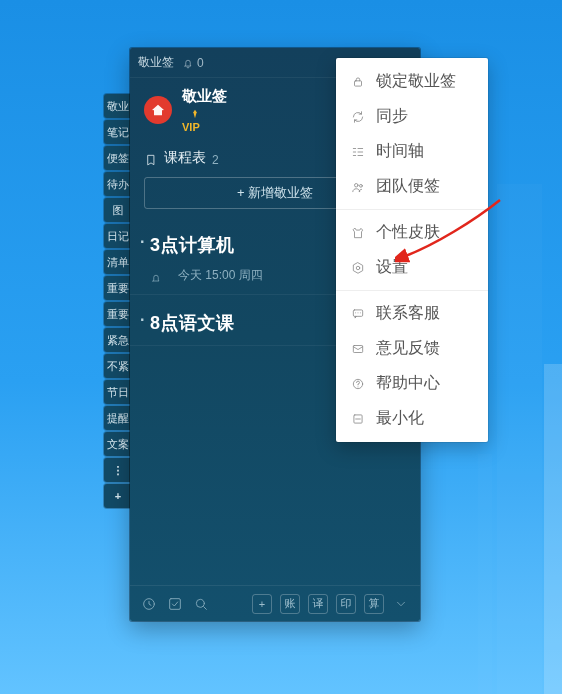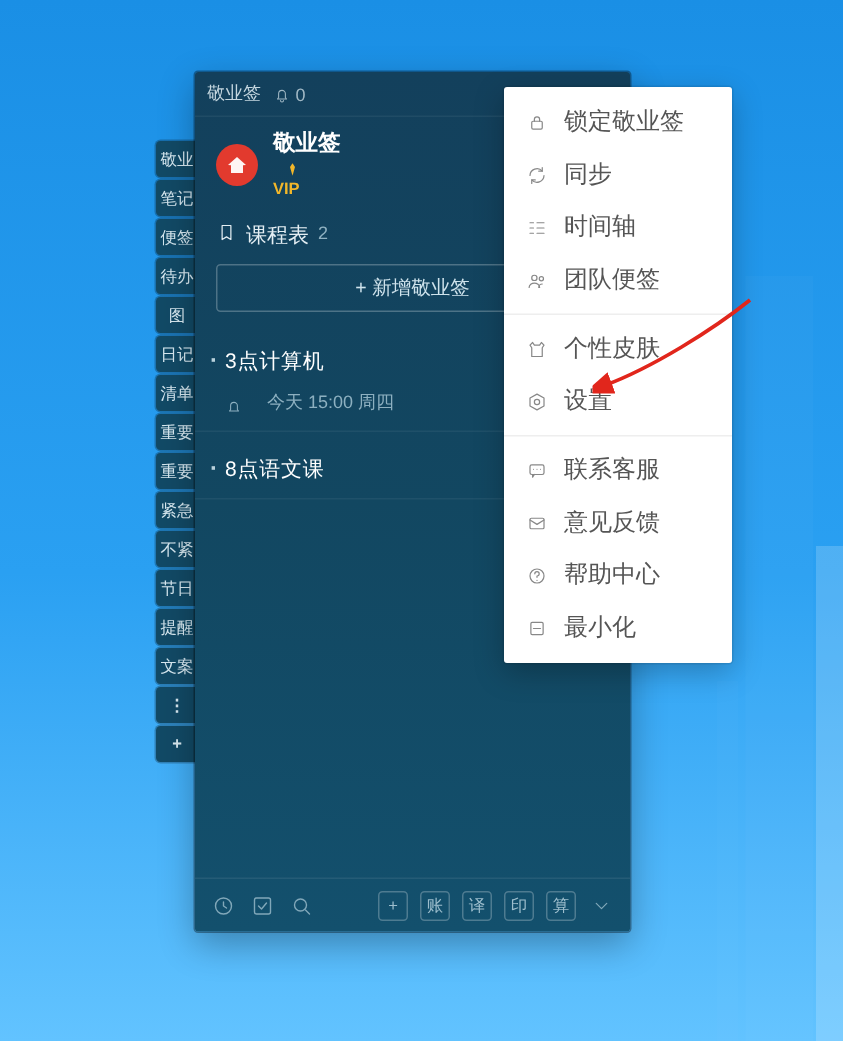--- a/index.html
+++ b/index.html
@@ -47,21 +47,21 @@
   }
   .logo {
     width: 28px; height: 28px; border-radius: 50%;
     background: #e23a2e; display: flex; align-items: center; justify-content: center;
   }
   .brandtext { line-height: 1.1; }
   .brandtext .name { font-size: 15px; font-weight: 600; color: #fff; }
   .brandtext .vip { font-size: 11px; color: #f2b72a; font-weight: 600; display: inline-flex; align-items: flex-end; gap: 2px; flex-direction: column; }
 
   .section-head {
-    display: flex; align-items: flex-start; gap: 6px;
+    display: flex; align-items: flex-end; gap: 6px;
     padding: 8px 14px 6px 14px;
     color: #e4eef3; font-size: 14px;
   }
   .section-head .cnt { color: #8fb1c1; font-size: 12px; }
 
   .addbtn {
     margin: 4px 14px 8px 14px;
     border: 1px solid rgba(255,255,255,.25);
     border-radius: 3px;
     text-align: center;
@@ -73,21 +73,21 @@
 
   .notes { flex: 1; overflow: hidden; }
   .note {
     padding: 16px 16px 10px 20px;
     border-bottom: 1px solid rgba(255,255,255,.06);
     position: relative;
   }
   .note::before {
     content: "·"; position: absolute; left: 10px; top: 16px; color: #b9d1dc; font-weight: 700;
   }
-  .note .nt { font-size: 14px; color: #ffffff; font-weight: 400; letter-spacing: .5px; }
+  .note .nt { font-size: 18px; color: #ffffff; font-weight: 700; letter-spacing: .5px; }
   .note .meta { margin-top: 10px; display: flex; align-items: flex-end; gap: 16px; color: #8db0c0; font-size: 12px; }
 
   .bottombar {
     height: 36px; border-top: 1px solid rgba(255,255,255,.08);
     display: flex; align-items: center; padding: 0 10px; gap: 10px;
     color: #9dbecd;
   }
   .bottombar .left, .bottombar .right { display: flex; align-items: center; gap: 8px; }
   .bottombar .spacer { flex: 1; }
   .bchip {

